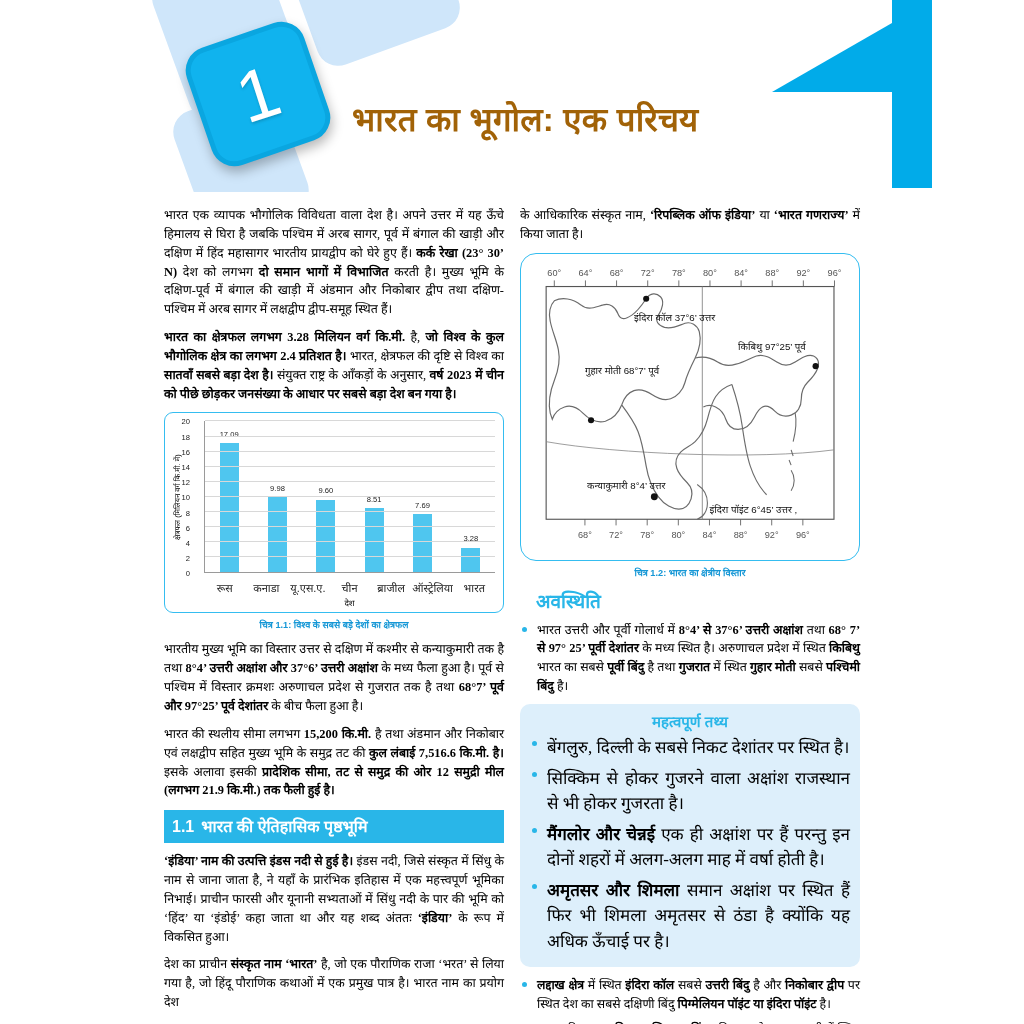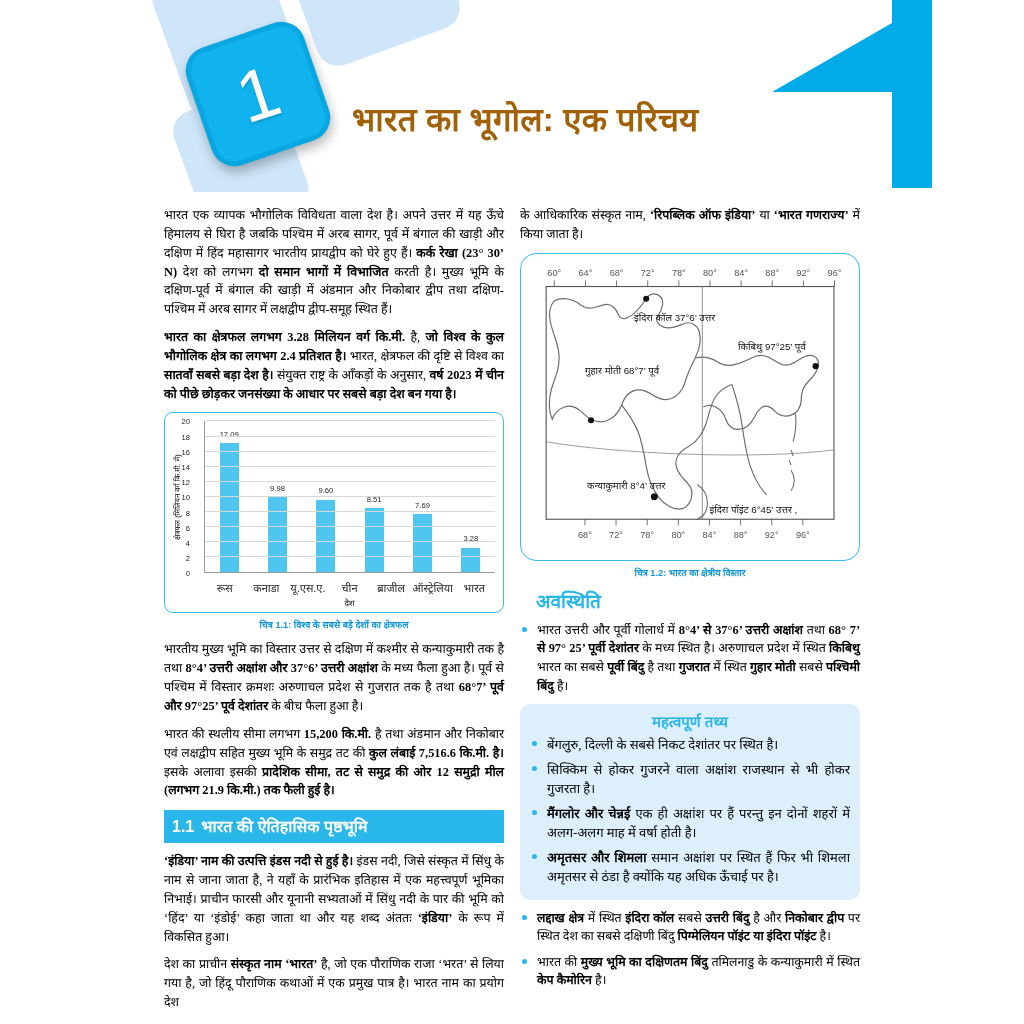--- a/index.html
+++ b/index.html
@@ -123,21 +123,21 @@
   }
 
   
   .fact-box{
     background:#ddeffb;border-radius:10px;padding:7px 10px 8px 10px;margin:9px 0 9px 0;
   }
   .fact-title{
     text-align:center;color:#29b6e8;font-family:"Liberation Sans", sans-serif;
     font-weight:bold;font-size:15px;margin-bottom:4px;
   }
-  .fact-box ul.bullets li{font-size:13px;margin-bottom:5px;}
+  .fact-box ul.bullets li{font-size:17px;margin-bottom:5px;}
 </style>
 </head>
 <body>
 
 <div class="header">
   <div class="deco-light deco-l1"></div>
   <div class="deco-light deco-l2"></div>
   <div class="deco-light deco-l3"></div>
   <div class="deco-blue-tri"></div>
   <div class="deco-blue-bar"></div>

